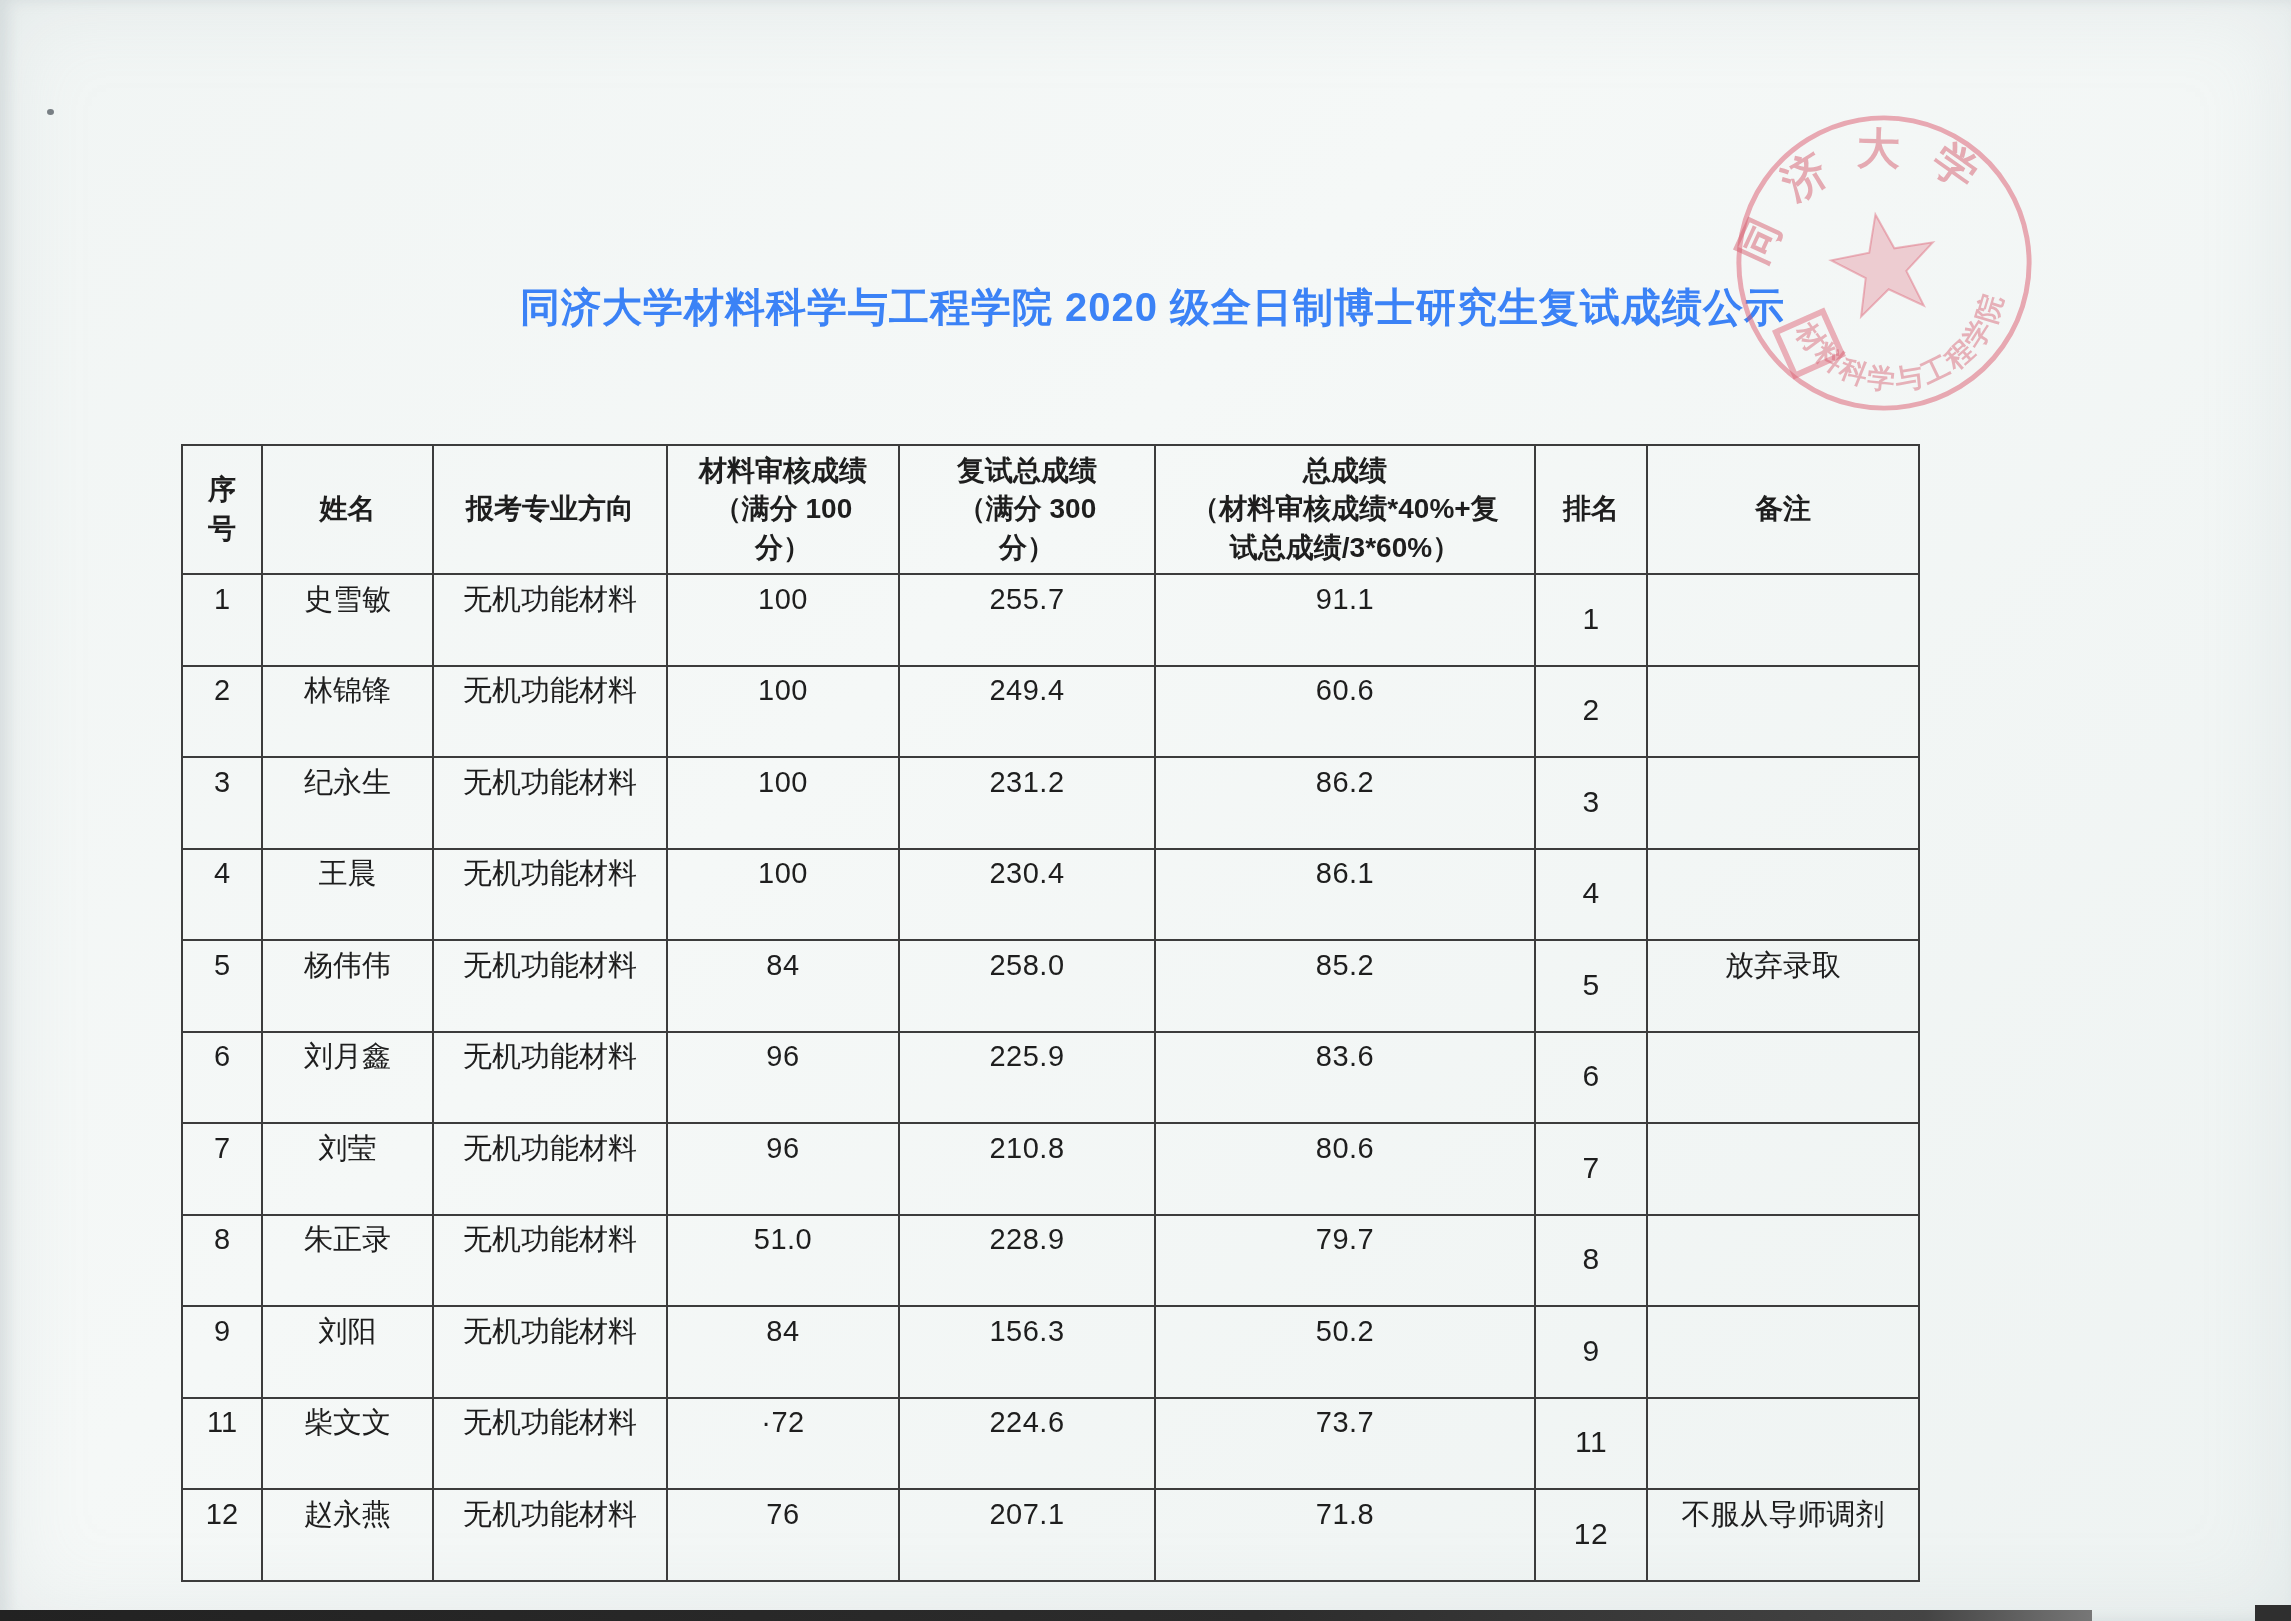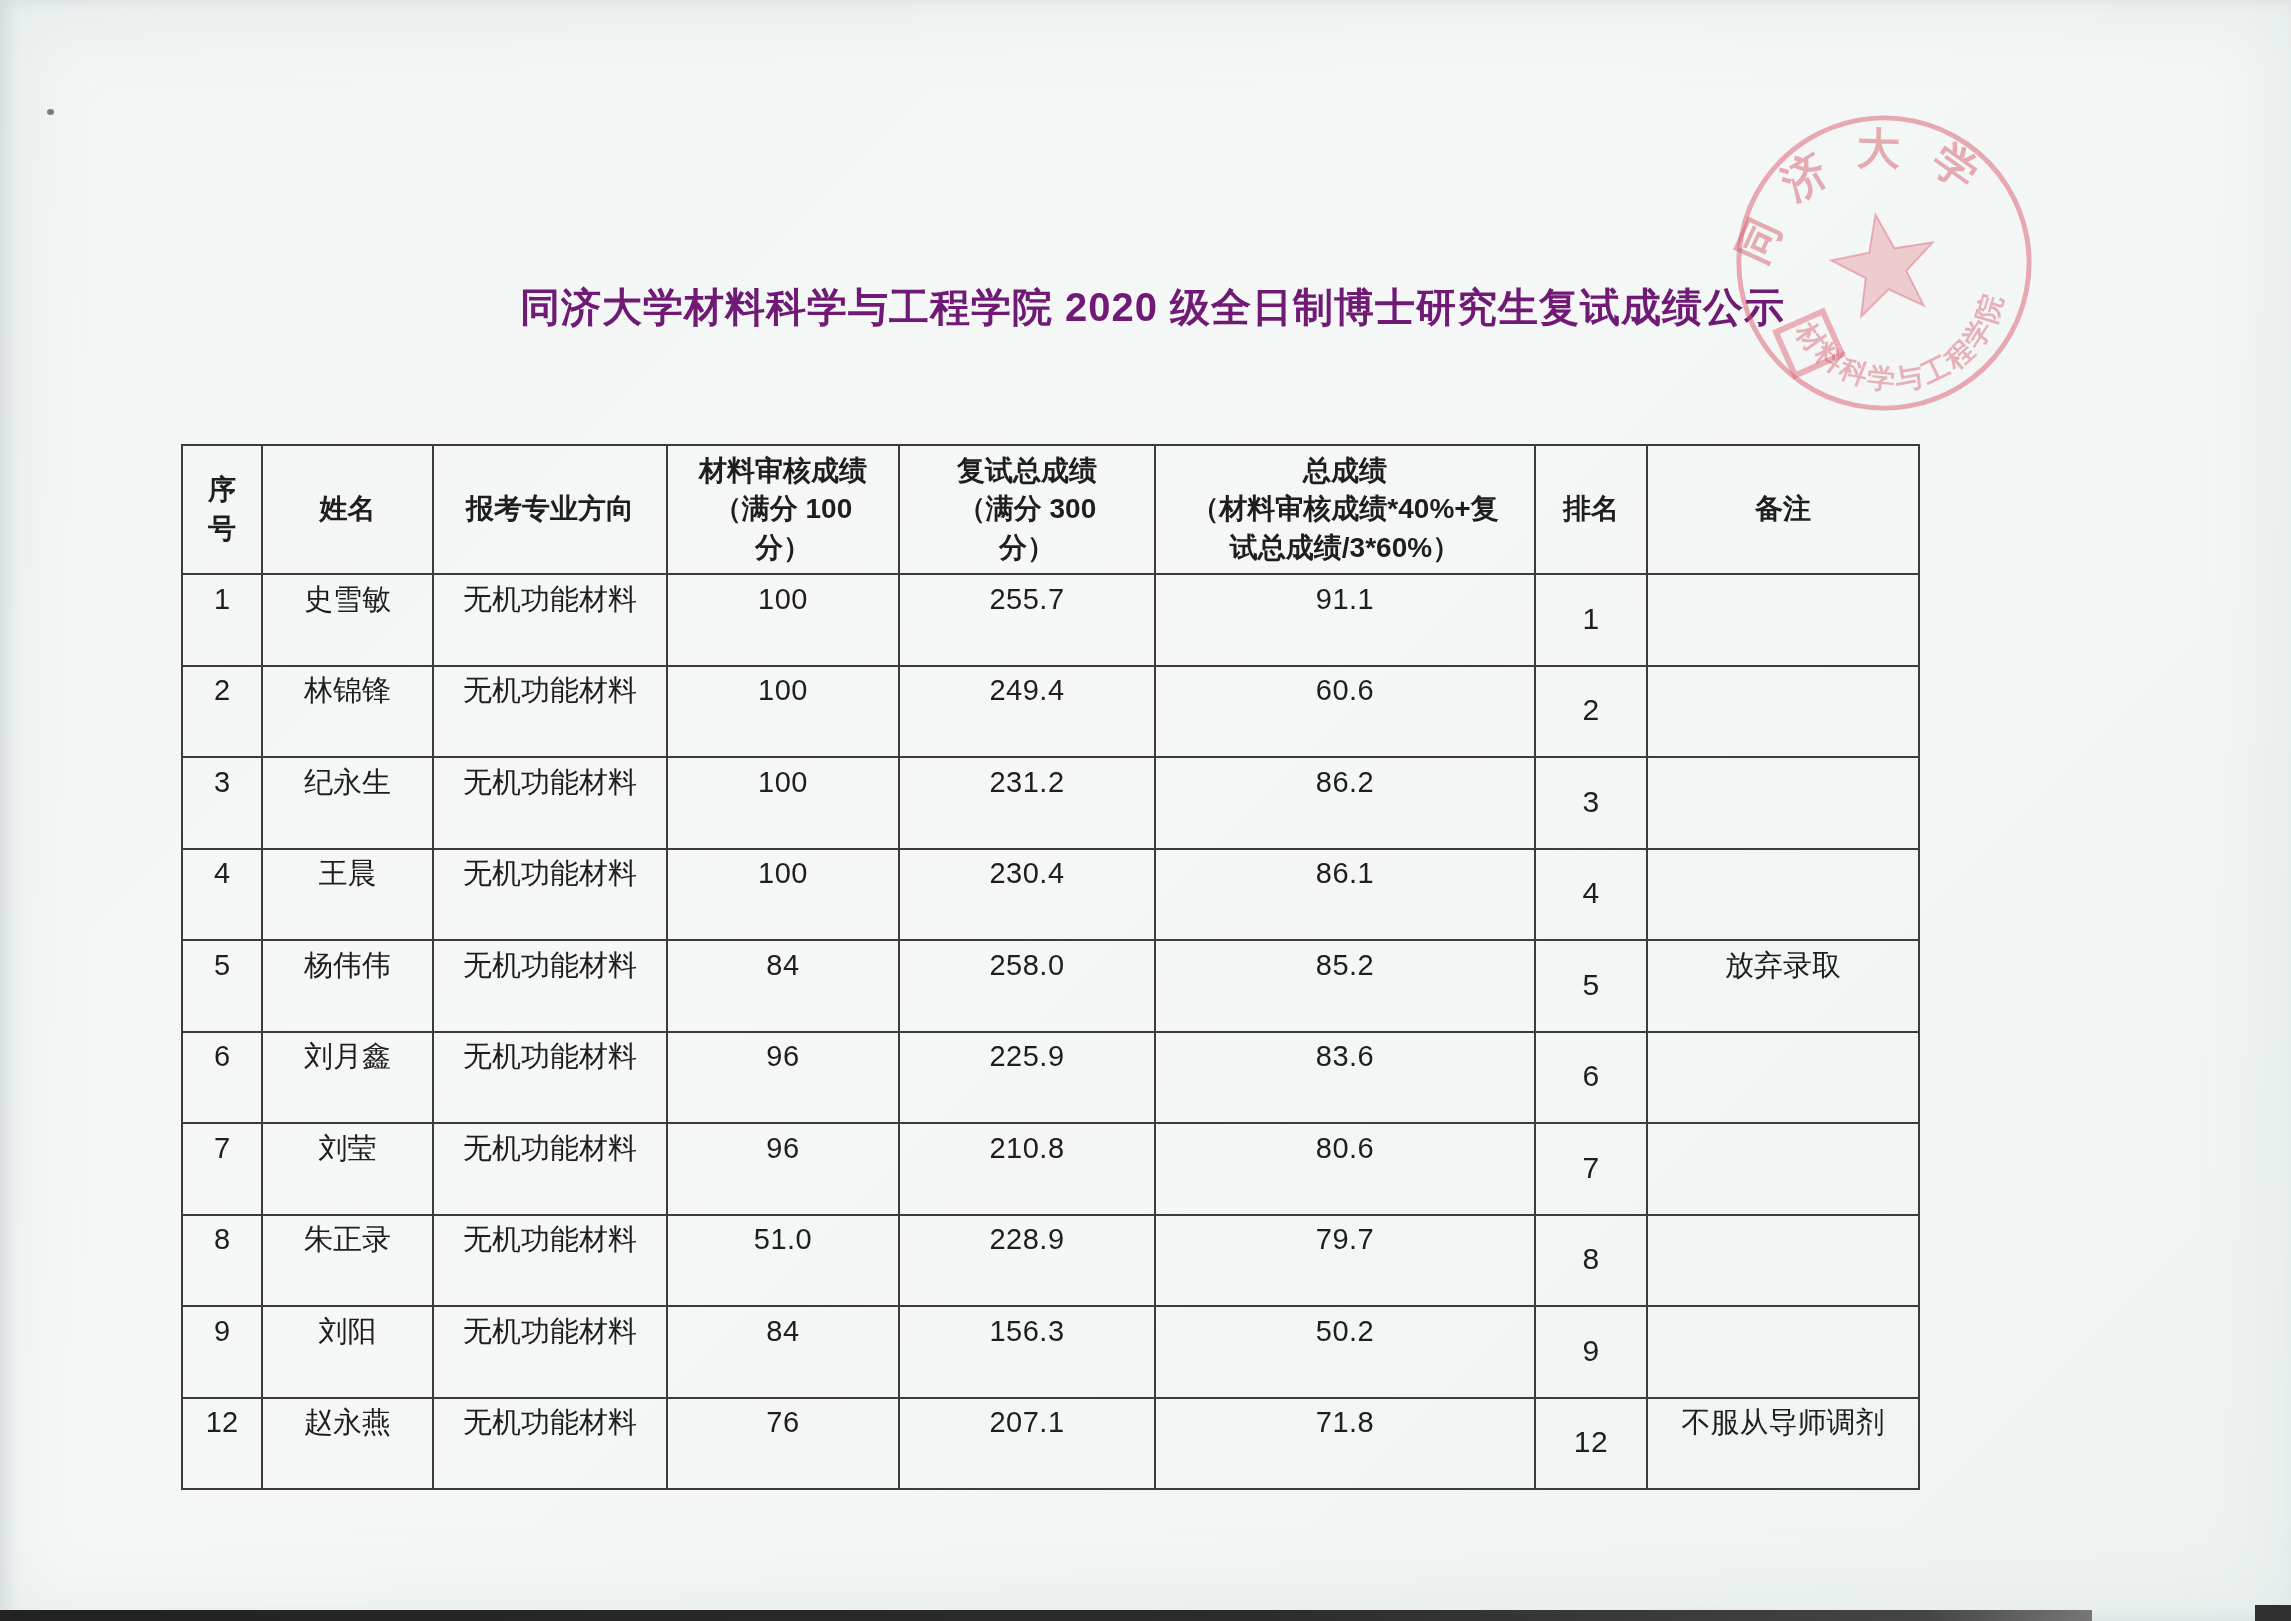--- a/index.html
+++ b/index.html
@@ -8,21 +8,21 @@
     font-family:"Liberation Sans","DejaVu Sans",sans-serif;
     background:linear-gradient(135deg,#f1f5f4 0%,#f5f8f7 40%,#eef3f2 100%);
   }
   .paper{
     position:absolute;inset:0;
     box-shadow:inset 0 0 88px rgba(175,188,192,0.22), inset 7.8px 0 13.7px rgba(160,172,176,0.25);
   }
   .speck{position:absolute;width:6.9px;height:5.9px;border-radius:50%;background:#5a6268;opacity:.8;}
   .doc-title{
     position:absolute;top:280px;left:0;right:0;text-align:center;
-    font-size:40px;font-weight:bold;color:#701a75;letter-spacing:1px;
+    font-size:40px;font-weight:bold;color:#3b82f6;letter-spacing:1px;
     padding-left:13px;white-space:nowrap;
   }
   table.score-table{
     position:absolute;left:181px;top:444px;
     border-collapse:collapse;table-layout:fixed;width:1738px;
     background:transparent;color:#1e1e1e;
   }
   table.score-table th,table.score-table td{
     border:2.4px solid #3c3c3c;text-align:center;overflow:hidden;
   }
@@ -187,20 +187,30 @@
         <td>9</td>
         <td>刘阳</td>
         <td>无机功能材料</td>
         <td class="num">84</td>
         <td class="num">156.3</td>
         <td class="num">50.2</td>
         <td class="rank num">9</td>
         <td></td>
       </tr>
       <tr>
+        <td>11</td>
+        <td>柴文文</td>
+        <td>无机功能材料</td>
+        <td class="num">·72</td>
+        <td class="num">224.6</td>
+        <td class="num">73.7</td>
+        <td class="rank num">11</td>
+        <td></td>
+      </tr>
+      <tr>
         <td>12</td>
         <td>赵永燕</td>
         <td>无机功能材料</td>
         <td class="num">76</td>
         <td class="num">207.1</td>
         <td class="num">71.8</td>
         <td class="rank num">12</td>
         <td>不服从导师调剂</td>
       </tr>
 

